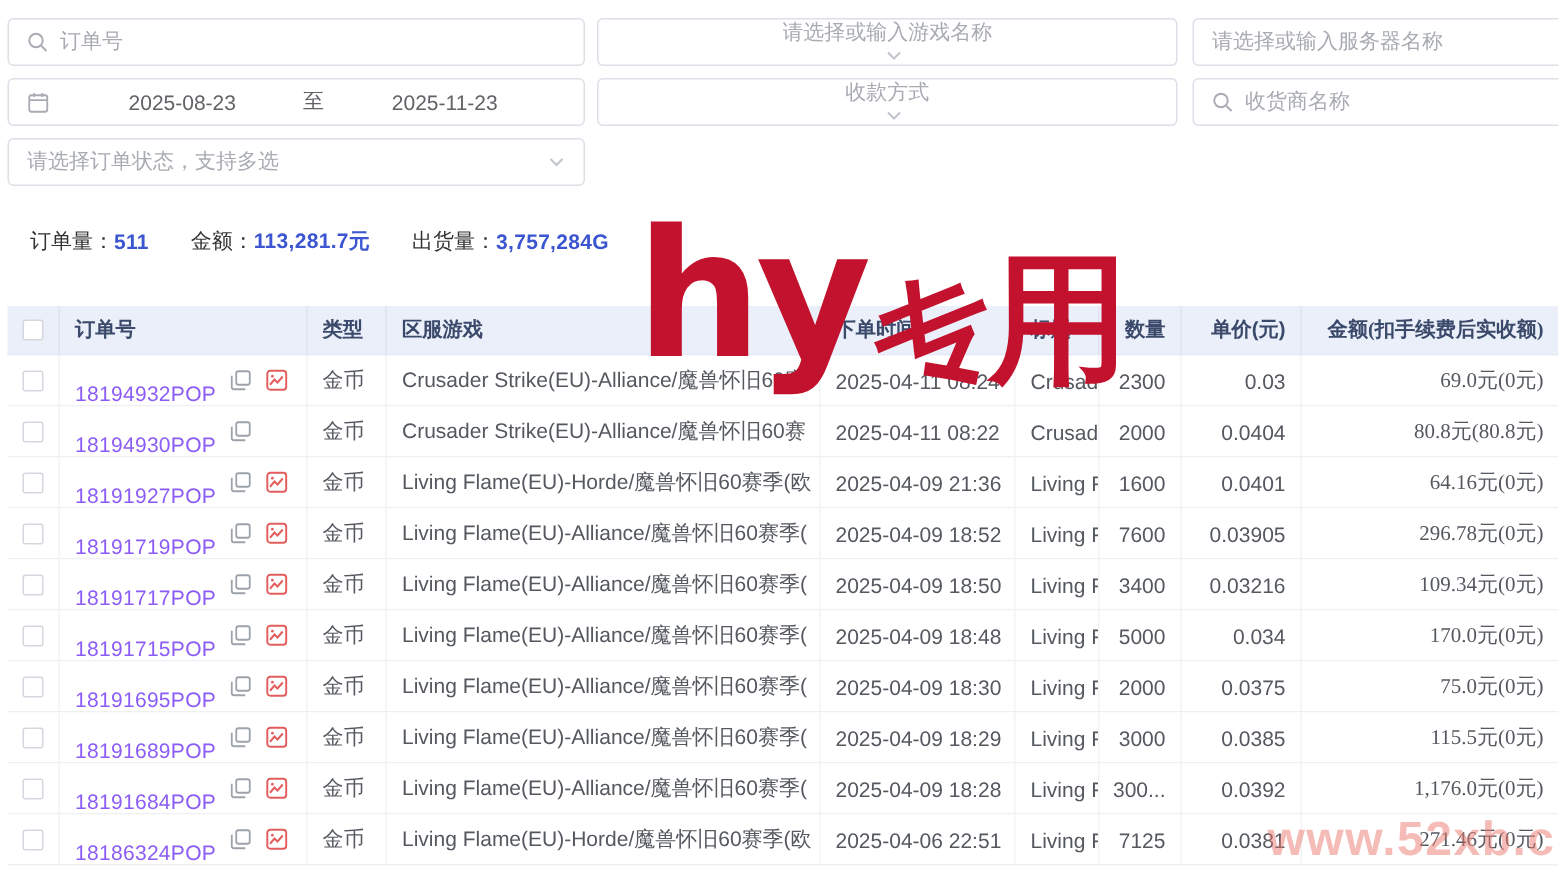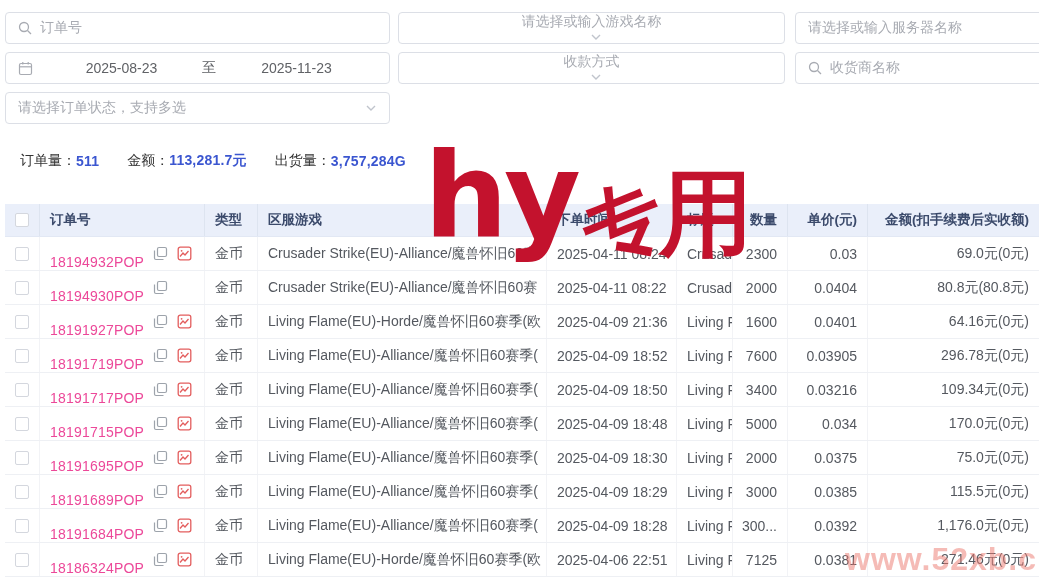--- a/index.html
+++ b/index.html
@@ -33,25 +33,25 @@
 
   
   .tbl { position:absolute; top:204px; left:5px; width:1034px; font-size:14px; color:#54585f; }
   .trow { display:grid; grid-template-columns:35px 165px 53px 289px 130px 56px 55px 80px 171px;
     height:34px; align-items:center; border-bottom:1px solid #eef0f4; background:#fff; }
   .thead { background:#eaeffa; color:#3b4a6b; font-weight:700; height:33px; font-size:13.5px;
     border-bottom:1px solid #e2e8f4; }
   .cell { padding:0 10px; white-space:nowrap; overflow:hidden; height:100%; display:flex; align-items:center; }
   .thead .cell { border-right:1px solid #dde4f0; }
   .trow:not(.thead) .cell { border-right:1px solid #f2f3f6; }
-  .cell:last-child { border-right:none !important; }
+  .cell:last-child { border-right:none !important;font-family:Liberation Serif, serif; }
   .c-check { justify-content:center; padding:0; }
   .r { justify-content:flex-end; text-align:right; }
   .checkbox { width:14px; height:14px; border:1px solid #d4d7de; border-radius:2px; background:#fff; }
-  .ordno { letter-spacing:.2px; color:#ec4899;margin-top:16px; }
+  .ordno { letter-spacing:.2px; color:#8b5cf6;margin-top:16px; }
   .ic { display:inline-flex; align-items:center; margin-left:9px; flex:0 0 auto; }
   .game { color:#54585f; }
 
   
   .wm-red { position:absolute; left:424px; top:143px; z-index:10; display:flex;
     align-items:center; color:#c3122d; font-weight:800; pointer-events:none;
     font-family:"DejaVu Sans","Liberation Sans",sans-serif; line-height:1; }
   .wm-hy   { font-size:118px; letter-spacing:-4px; line-height:.9; }
   .wm-zhuan{ font-size:80px; transform:rotate(-22deg) translate(-4px,28px); display:inline-block; }
   .wm-yong { font-size:94px; transform:translate(2px,18px); display:inline-block; letter-spacing:0; }

